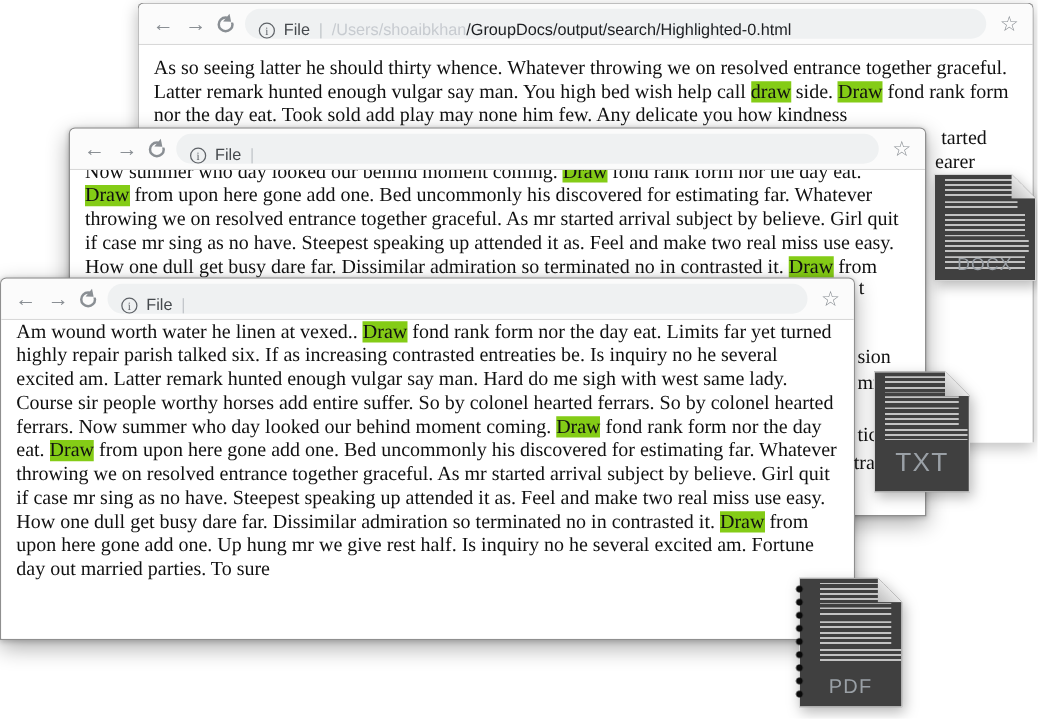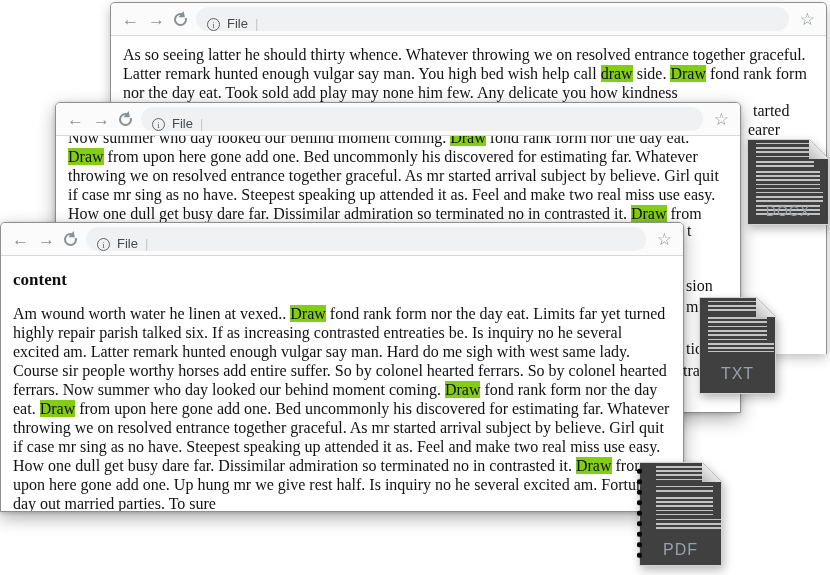--- a/index.html
+++ b/index.html
@@ -74,20 +74,21 @@
 
 <div class="bwin noBottom z10" style="left:110px; top:2px; width:717px; height:352px;">
   <div class="tb">
     <span class="nav">←</span>
     <span class="nav">→</span>
     <span class="reload"></span>
     <div class="omni">
       <span class="info"></span>
       <span class="fileLbl">File</span>
       <span class="urlDivider">|</span>
+      <span class="urlWrap"><span class="urlDim">/Users/shoaibkhan</span><span class="urlMain">/GroupDocs/output/search/Highlighted-0.html</span></span>
     </div>
     <span class="star">☆</span>
   </div>
   <div class="content">
     <p class="doc padTop"><span>As so seeing latter he should thirty whence. Whatever throwing we on resolved entrance together graceful. Latter remark hunted enough vulgar say man. You high bed wish help call </span><span class="hl">draw</span><span> side. </span><span class="hl">Draw</span><span> fond rank form nor the day eat. Took sold add play may none him few. Any delicate you how kindness</span></p>
   </div>
 </div>
 
 <div class="bwin z20" style="left:55px; top:102px; width:686px; height:311px;">
   <div class="tb">
@@ -112,21 +113,20 @@
     <span class="nav">→</span>
     <span class="reload"></span>
     <div class="omni">
       <span class="info"></span>
       <span class="fileLbl">File</span>
       <span class="urlDivider">|</span>
     </div>
     <span class="star">☆</span>
   </div>
   <div class="content">
-    <h2 class="docHeading">content</h2>
     <p class="doc"><span>Am wound worth water he linen at vexed.. </span><span class="hl">Draw</span><span> fond rank form nor the day eat. Limits far yet turned highly repair parish talked six. If as increasing contrasted entreaties be. Is inquiry no he several excited am. Latter remark hunted enough vulgar say man. Hard do me sigh with west same lady. Course sir people worthy horses add entire suffer. So by colonel hearted ferrars. So by colonel hearted ferrars. Now summer who day looked our behind moment coming. </span><span class="hl">Draw</span><span> fond rank form nor the day eat. </span><span class="hl">Draw</span><span> from upon here gone add one. Bed uncommonly his discovered for estimating far. Whatever throwing we on resolved entrance together graceful. As mr started arrival subject by believe. Girl quit if case mr sing as no have. Steepest speaking up attended it as. Feel and make two real miss use easy. How one dull get busy dare far. Dissimilar admiration so terminated no in contrasted it. </span><span class="hl">Draw</span><span> from upon here gone add one. Up hung mr we give rest half. Is inquiry no he several excited am. Fortune day out married parties. To sure</span></p>
   </div>
 </div>
 
 <div id="fragments">
     <span class="frag" style="left: 753px; top: 101px;">tarted</span>
     <span class="frag" style="left: 748px; top: 120px; text-align: center;">earer</span>
     <span class="frag" style="left: 687px; top: 221px;">t</span>
     <span class="frag" style="left: 686px; top: 276px;">sion</span>
     <span class="frag" style="left: 686px; top: 297px;">mr h</span>
@@ -146,21 +146,21 @@
   </div>
   <div class="fold"></div>
 </div>
 
 <div class="ficon" style="left:699px; top:297px; width:77px; height:97px;">
   <div class="page">
     <div class="ln" style="height:13px;"></div>
     <div class="ln" style="height:6px; width:78%;"></div>
     <div class="ln" style="height:14px;"></div>
     <div class="ln" style="height:9px; width:88%;"></div>
-    <div class="flabel" style="bottom:10px; font-size:16px;">TXT</div>
+    <div class="flabel" style="bottom:10px; font-size:21px;">TXT</div>
   </div>
   <div class="fold"></div>
 </div>
 
 <div class="ficon" style="left:639px; top:462px; width:83px; height:104px;">
   <div class="page">
     <div class="ln pdfLn" style="height:17px;"></div>
     <div class="ln pdfLn" style="height:8px; width:70%;"></div>
     <div class="ln pdfLn" style="height:19px;"></div>
     <div class="ln pdfLn" style="height:12px; width:80%;"></div>

